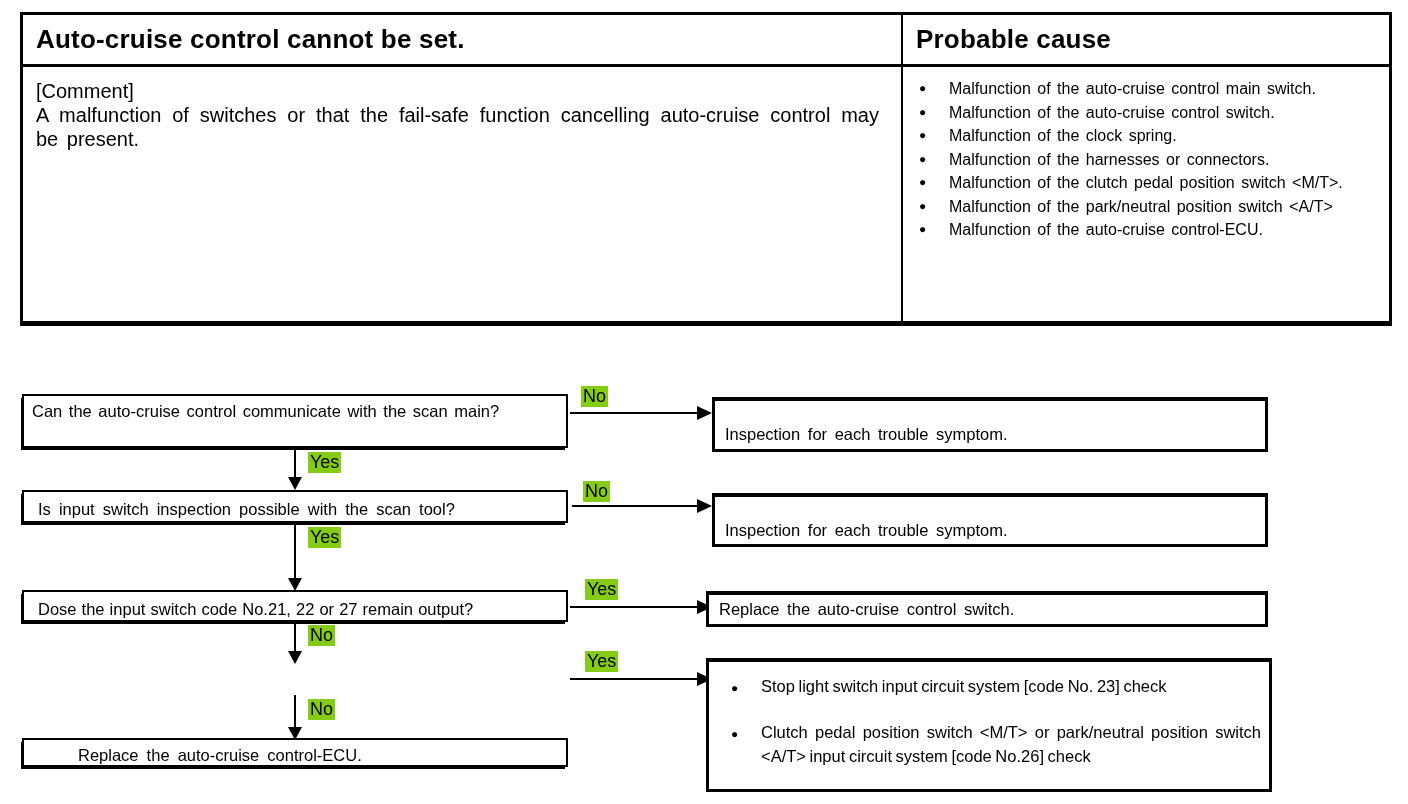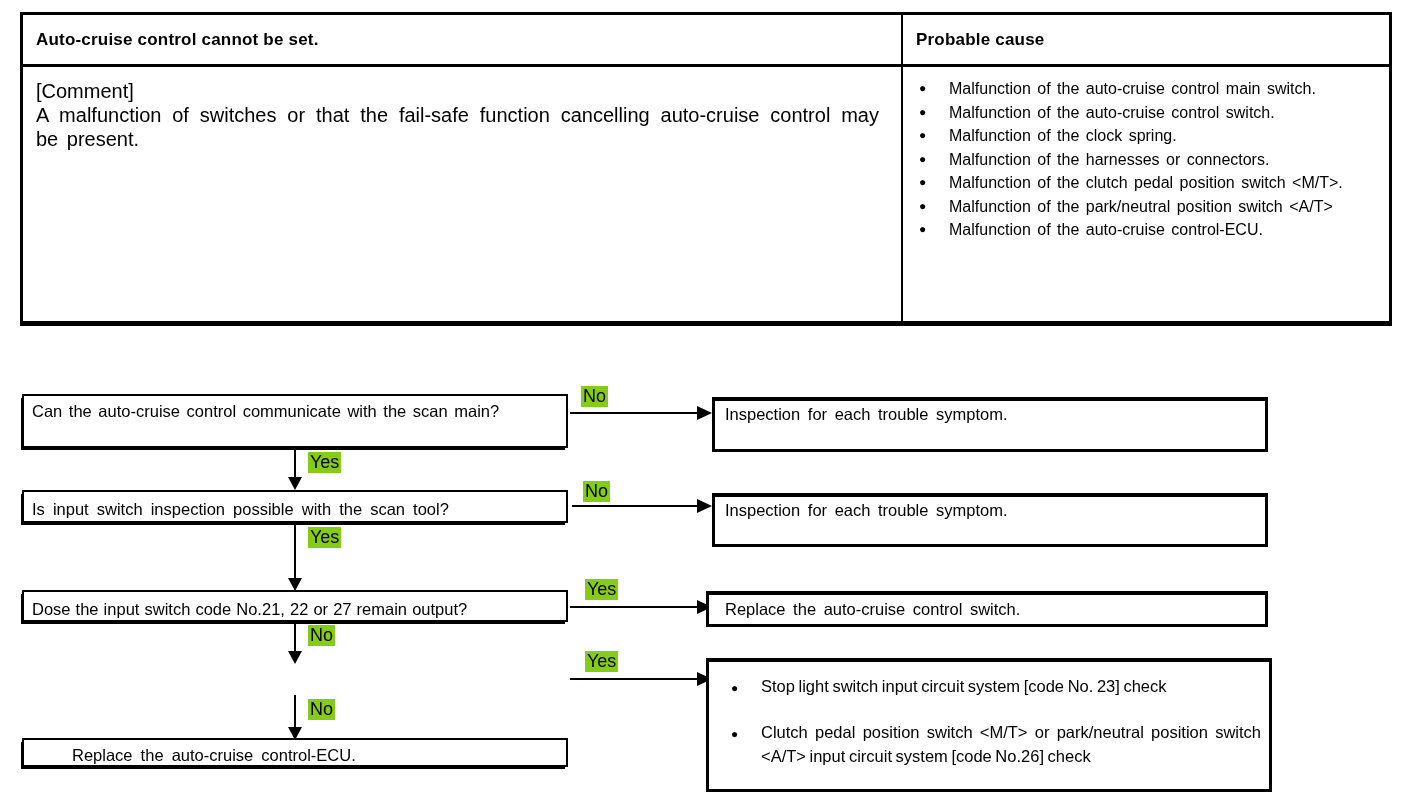--- a/index.html
+++ b/index.html
@@ -27,21 +27,21 @@
     border: 3px solid #000;
     border-bottom-width: 5px;
     display: grid;
     grid-template-columns: 880px 1fr;
     grid-template-rows: 52px 1fr;
   }
   .cell { box-sizing: border-box; }
   .cell.left { border-right: 2px solid #000; }
   .cell.header { border-bottom: 3px solid #000; display: flex; align-items: center; }
   .header-text {
-    font-size: 17px;
+    font-size: 26px;
     font-weight: bold;
     padding-left: 13px;
     letter-spacing: 0.2px;
   }
   .comment-cell {
     padding: 12px 22px 0 13px;
     font-size: 20px;
     line-height: 24px;
     word-spacing: 3px;
     text-align: justify;
@@ -70,33 +70,33 @@
     left: 22px;
     width: 546px;
     border: 2px solid #000;
     background: #fff;
     box-sizing: border-box;
     font-size: 16.5px;
     box-shadow: -2px 3px 0 -1px #000;
   }
   .q-text { padding: 3px 8px; }
   .two-line { line-height: 24px; text-align: justify; word-spacing: 2px; }
-  .one-line { line-height: 28px; white-space: nowrap; }
+  .one-line { line-height: 28px; white-space: nowrap; margin-left: 6px; }
   .sp3 { word-spacing: 3.5px; }
   .sp1 { word-spacing: 0.5px; }
 
   .r-box {
     position: absolute;
     border: 3px solid #000;
     border-top-width: 4px;
     background: #fff;
     box-sizing: border-box;
     font-size: 16.5px;
   }
-  .r-box .r-text { padding: 4px 10px; word-spacing: 3px; }
+  .r-box .r-text { padding: 24px 10px; word-spacing: 3px; }
 
   .r-bullets { padding: 12px 8px 0 8px; }
   .r-bullet-row { position: relative; padding-left: 44px; font-size: 16.5px; line-height: 24px; margin-bottom: 22px; word-spacing: -1px; text-align: justify; }
   .r-bullet-row .bullet { left: 14px; top: 2px; }
 
   .label {
     position: absolute;
     font-size: 18px;
     background: #84cc16;
     padding: 0 2px;
@@ -172,21 +172,21 @@
   <div class="arrow-down" style="left:288px;top:578px;"></div>
   <span class="label" style="left:308px;top:527px;">Yes</span>
 
   <div class="q-box" style="top:590px;height:32px;">
     <div class="q-text one-line sp1">Dose the input switch code No.21, 22 or 27 remain output?</div>
   </div>
   <span class="label" style="left:585px;top:579px;">Yes</span>
   <div class="hline" style="left:570px;top:606px;width:128px;"></div>
   <div class="arrow-right" style="left:697px;top:600px;"></div>
   <div class="r-box" style="left:706px;top:591px;width:562px;height:36px;">
-    <div class="r-text" style="padding:5px 16px;">Replace the auto-cruise control switch.</div>
+    <div class="r-text" style="padding:5px 10px;">Replace the auto-cruise control switch.</div>
   </div>
   <div class="vline" style="left:294px;top:622px;height:32px;"></div>
   <div class="arrow-down" style="left:288px;top:651px;"></div>
   <span class="label" style="left:308px;top:625px;">No</span>
 
   <span class="label" style="left:585px;top:651px;">Yes</span>
   <div class="hline" style="left:570px;top:678px;width:128px;"></div>
   <div class="arrow-right" style="left:697px;top:672px;"></div>
   <div class="r-box" style="left:706px;top:658px;width:566px;height:134px;">
     <div class="r-bullets">

